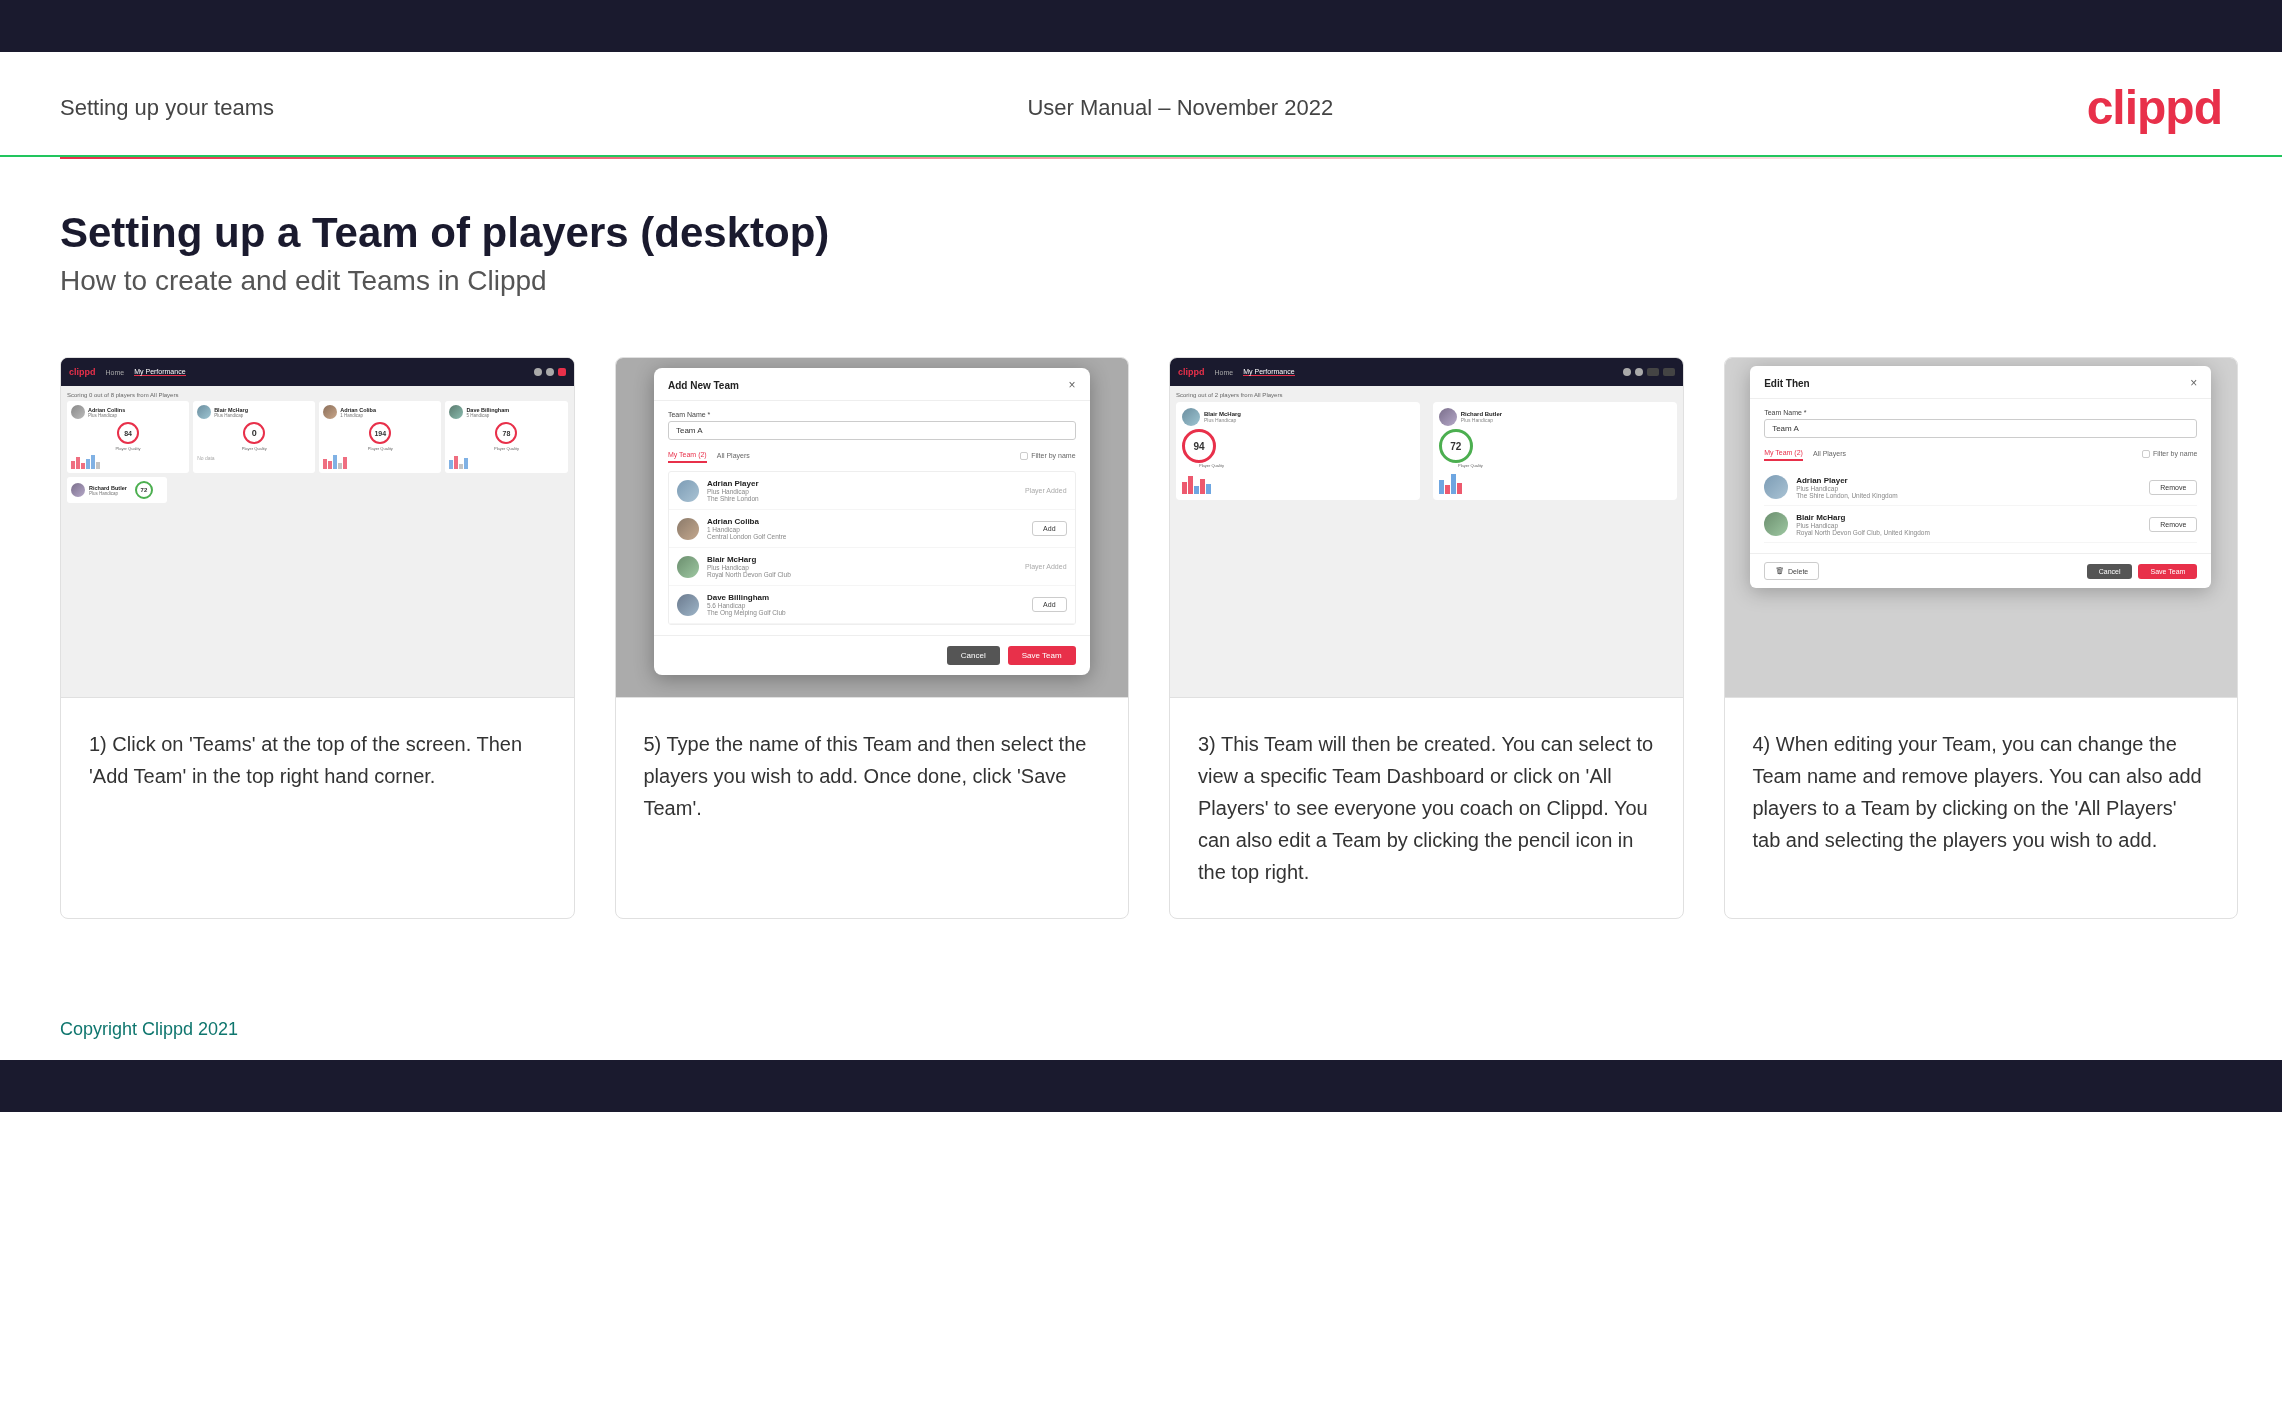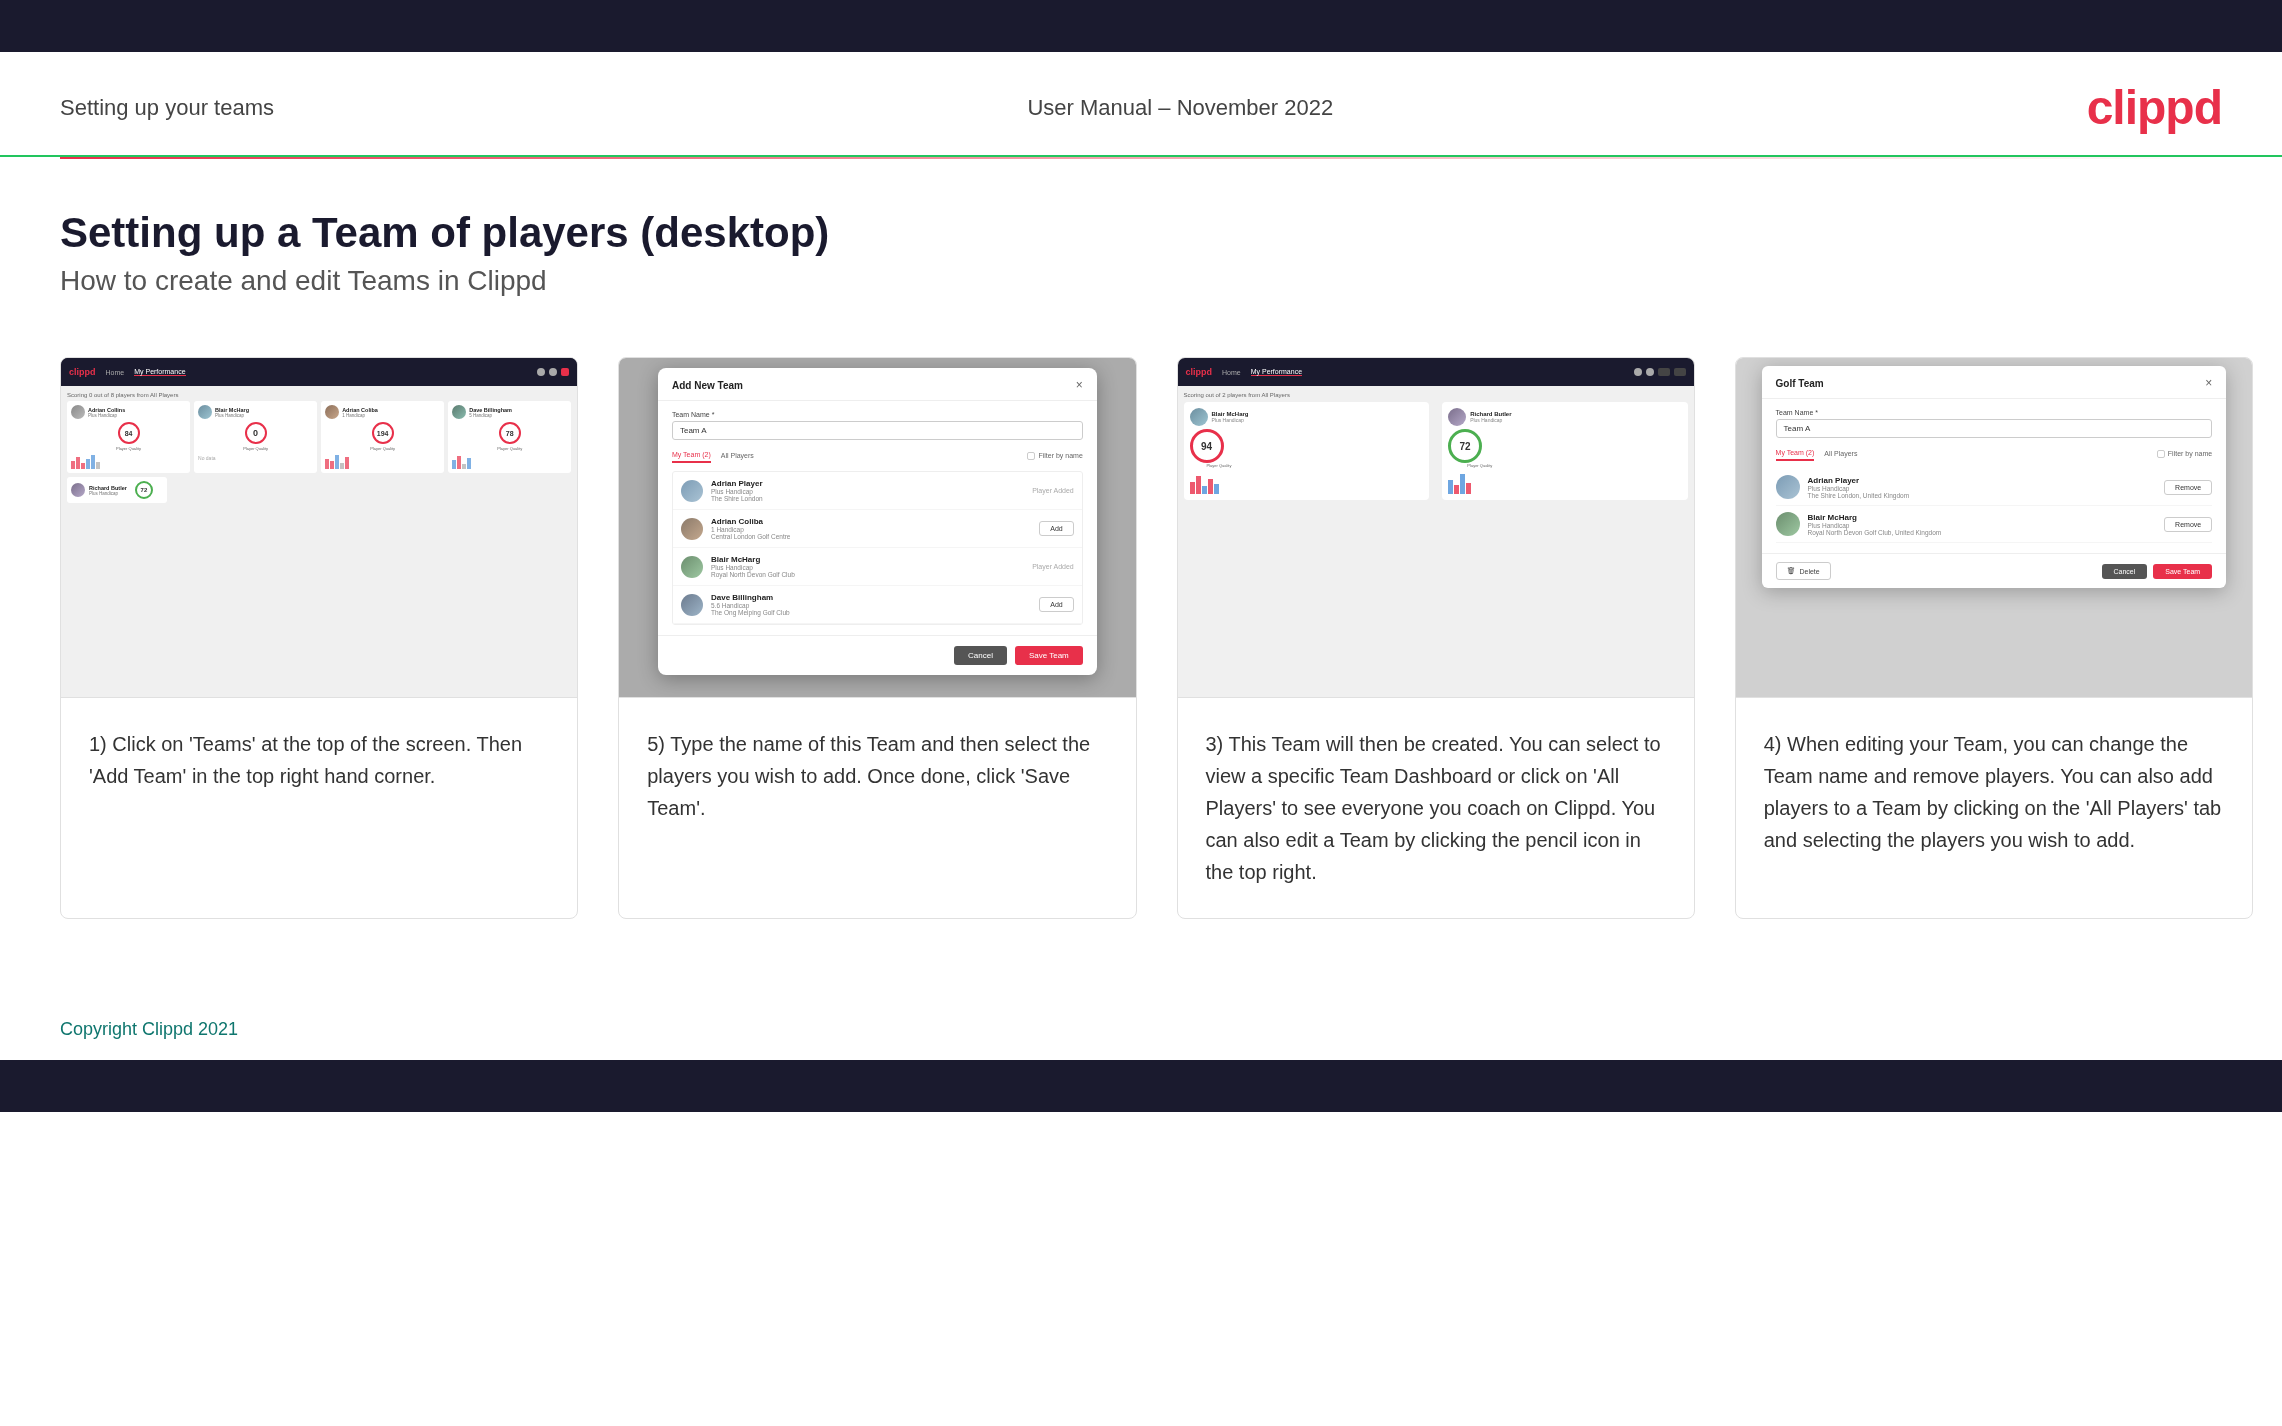--- a/index.html
+++ b/index.html
@@ -40,21 +40,21 @@
     }
     .logo {
       font-size: 48px;
       font-weight: 700;
       color: #e8304a;
       letter-spacing: -1px;
     }
 
     
     .main-content {
-      padding: 50px 29px 40px 60px;
+      padding: 50px 44px 40px 60px;
     }
 
     .page-title {
       font-size: 42px;
       font-weight: 700;
       color: #1a1a2e;
       margin-bottom: 8px;
     }
     .page-subtitle {
       font-size: 28px;
@@ -817,21 +817,21 @@
 
 You can also edit a Team by clicking the pencil icon in the top right.</span>
       </div>
     </div>
 
     <div class="card">
       <div class="card-screenshot">
         <div class="ss4">
           <div class="edit-modal">
             <div class="edit-modal-header">
-              <span class="edit-modal-title">Golf Team</span>
+              <span class="edit-modal-title">Edit Then</span>
               <span class="modal-close">×</span>
             </div>
             <div class="edit-modal-body">
               <div class="modal-label">Team Name *</div>
               <div class="modal-input">Team A</div>
               <div class="modal-tabs">
                 <span class="modal-tab active">My Team (2)</span>
                 <span class="modal-tab">All Players</span>
                 <span class="modal-filter">
                   <span style="width:8px;height:8px;border:1px solid #ccc;border-radius:2px;display:inline-block;"></span>

